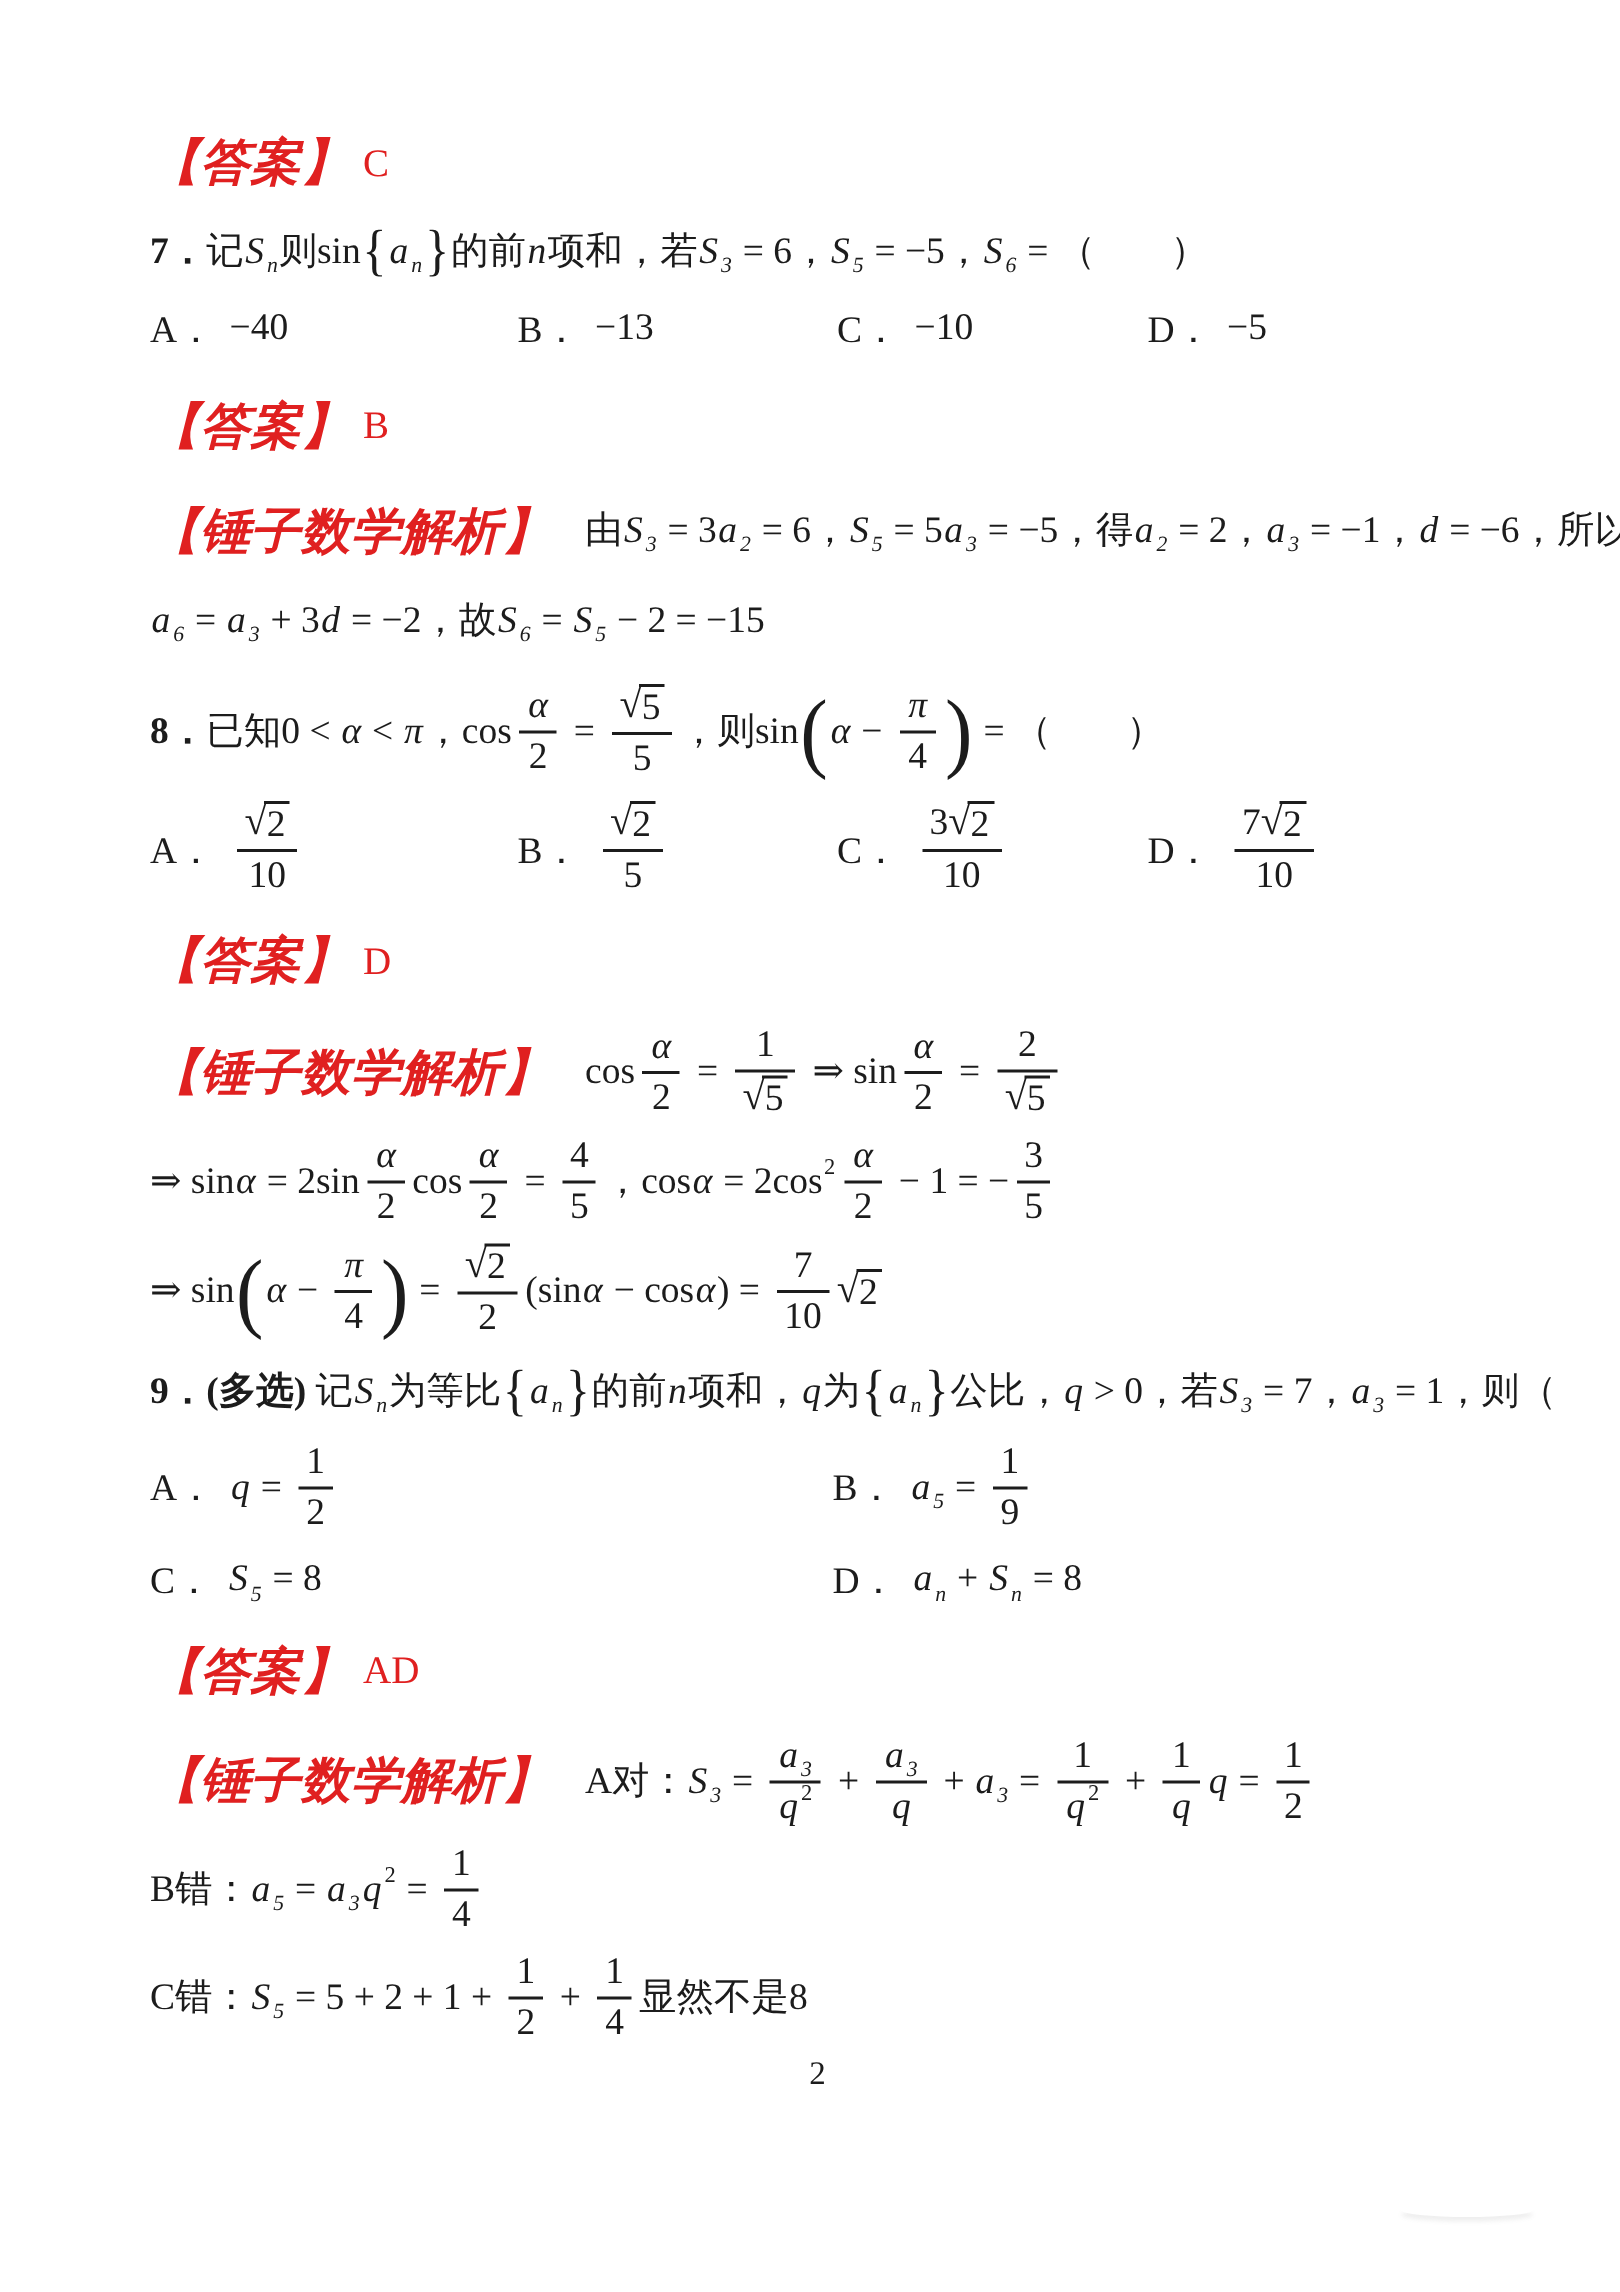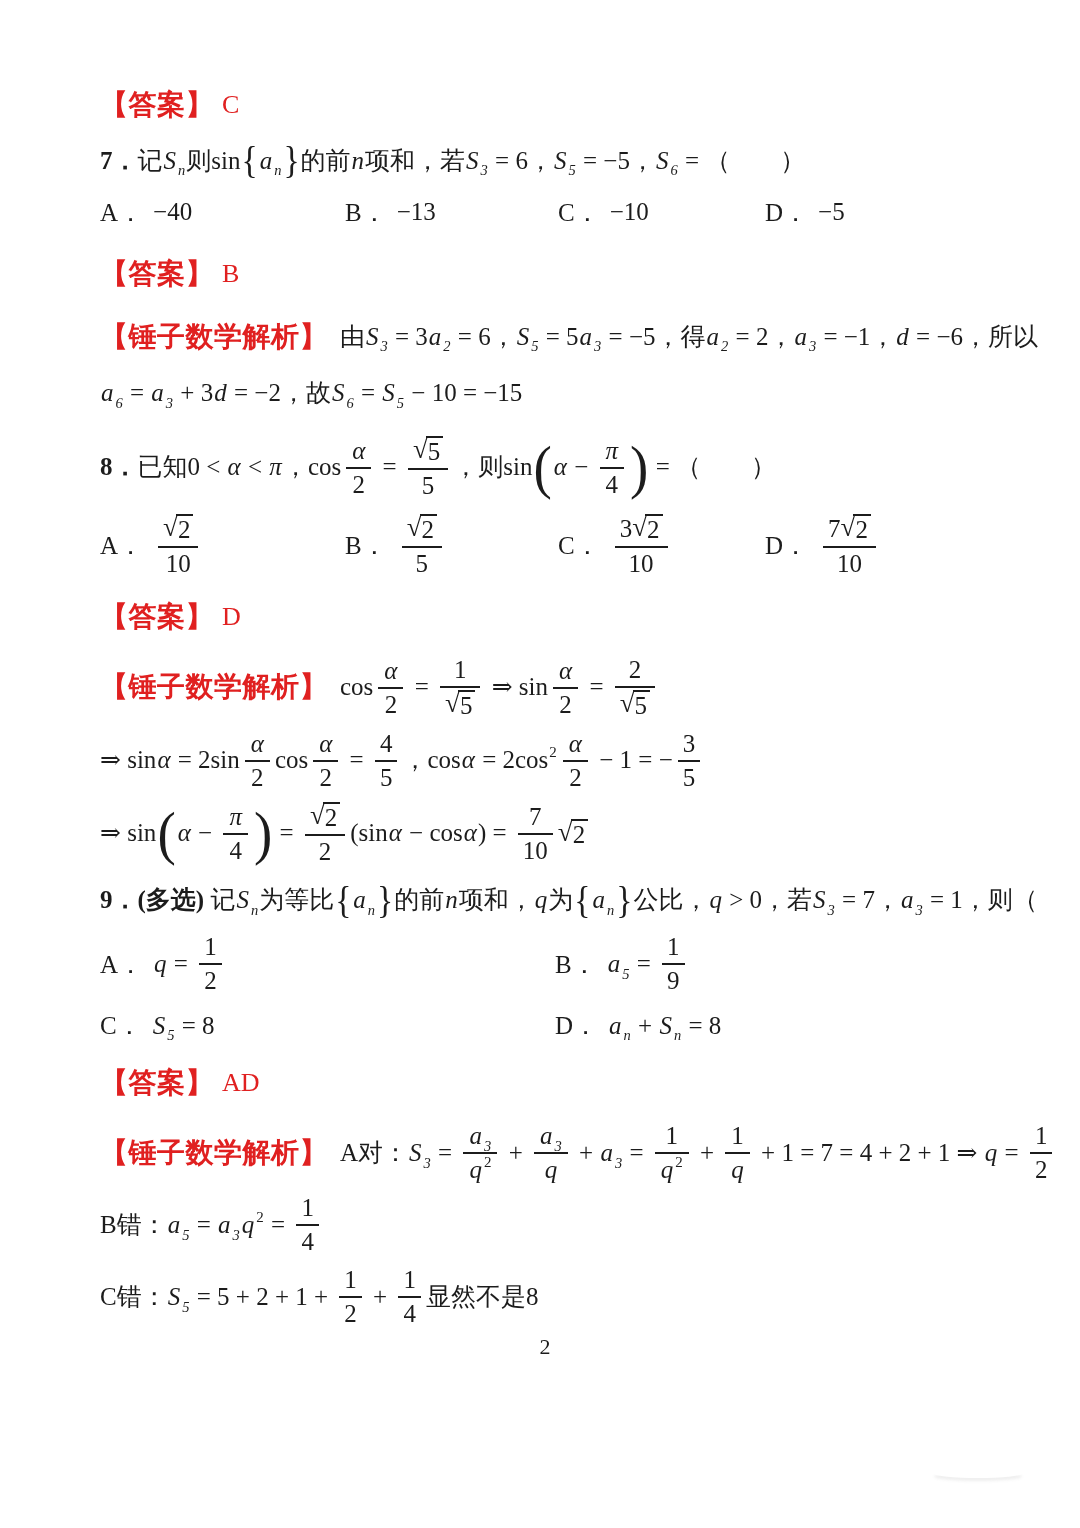--- a/index.html
+++ b/index.html
@@ -14,25 +14,25 @@
   .blk{ margin-top:22px; }
   .g0{margin-top:0} .g10{margin-top:10px} .g14{margin-top:14px}
   .g16{margin-top:16px} .g18{margin-top:18px} .g20{margin-top:20px} .g22{margin-top:22px}
   .g26{margin-top:26px}
 
   .mline{ display:flex; align-items:center; flex-wrap:nowrap; line-height:1.3; }
   .ansline{ display:flex; align-items:center; }
   .rlabel{
     color:var(--accent); font-weight:700;
     font-family:"Liberation Sans","DejaVu Sans",sans-serif;
-    font-size:28px; letter-spacing:0.5px; white-space:pre;
+    font-size:33px; letter-spacing:0.5px; white-space:pre;font-style:italic;
   }
   .rvalue{ color:var(--accent); margin-left:8px; font-size:26px; font-family:"Liberation Serif",serif; }
   .qprefix{ font-weight:700; white-space:pre; }
-  .explabel{ margin-right:12px; }
+  .explabel{ margin-right:22px; }
 
   
   .math{ display:inline-flex; align-items:center; }
   .mrow{ display:inline-flex; align-items:center; flex-wrap:nowrap; }
   .mt{ white-space:pre; }
   .mi{ font-style:italic; font-family:"Liberation Serif","DejaVu Serif",serif; padding:0 1px; }
   .mv{ display:inline-flex; align-items:baseline; }
   .msub{ font-size:0.58em; font-style:italic; position:relative; top:0.45em; margin-left:1px; margin-right:1px; }
   .msup{ font-size:0.6em; transform:translateY(-0.55em); margin:0 1px; }
   .mfrac{ display:inline-flex; flex-direction:column; align-items:center; margin:0 5px; line-height:1.12; vertical-align:middle; }
@@ -276,21 +276,21 @@
             </span>
             <span class="mt"> = </span>
             <span class="mv">
               <span class="mi"><span class="mrow">
                   <span class="mt">S</span>
                 </span></span>
               <span class="msub"><span class="mrow">
                   <span class="mt">5</span>
                 </span></span>
             </span>
-            <span class="mt"> − 10 = −15</span>
+            <span class="mt"> − 2 = −15</span>
           </span>
         </span>
     </div>
 
     <div class="blk mline g26">
       <span class="qprefix">8．</span>
       <span class="math">
           <span class="mrow">
             <span class="mt">已知0 &lt; </span>
             <span class="mi"><span class="mrow">
@@ -993,21 +993,20 @@
               </span>
               <span class="mbar"></span>
               <span class="mden">
                 <span class="mrow">
                   <span class="mi"><span class="mrow">
                       <span class="mt">q</span>
                     </span></span>
                 </span>
               </span>
             </span>
-            <span class="mt"> + 1 = 7 = 4 + 2 + 1 ⇒ </span>
             <span class="mi"><span class="mrow">
                 <span class="mt">q</span>
               </span></span>
             <span class="mt"> = </span>
             <span class="mfrac">
               <span class="mnum">
                 <span class="mrow">
                   <span class="mt">1</span>
                 </span>
               </span>

